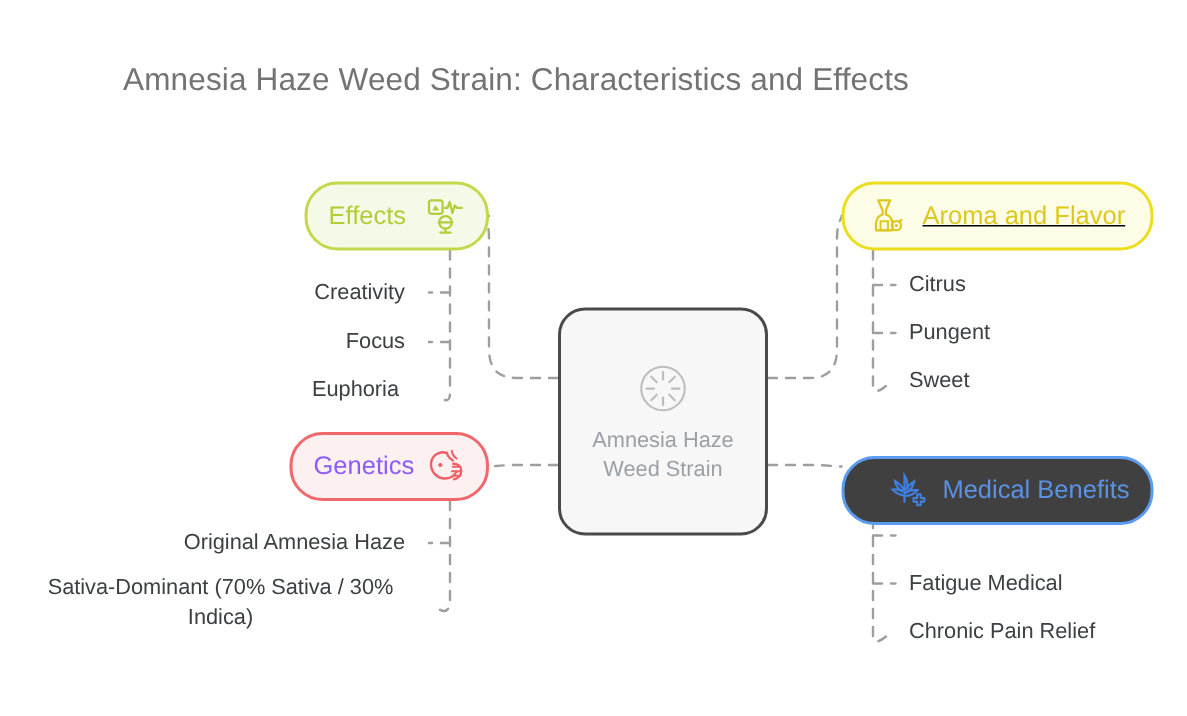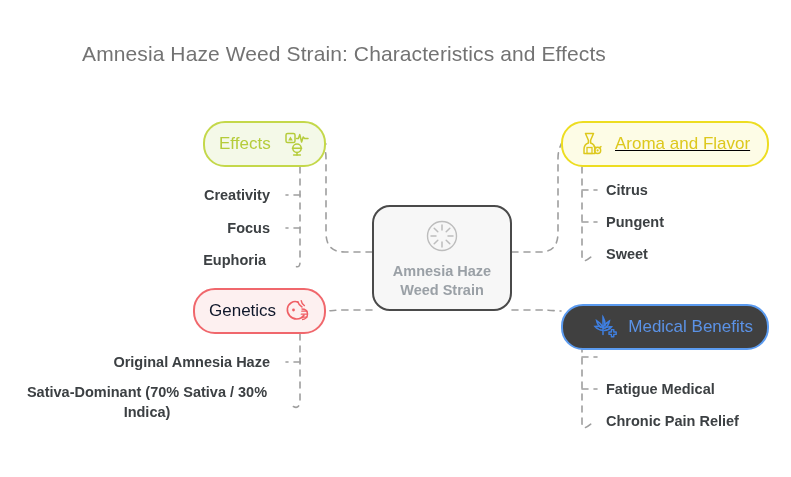--- a/index.html
+++ b/index.html
@@ -37,30 +37,29 @@
     color: #737373;
     letter-spacing: 0.1px;
   }
 
   
   .center-node {
     position: absolute;
     left: 372px;
     top: 205px;
     width: 140px;
-    height: 106px;
+    height: 152px;
     background: #f7f7f7;
     border: 2px solid #4a4a4a;
     border-radius: 18px;
     box-sizing: border-box;
     display: flex;
     flex-direction: column;
     align-items: center;
     justify-content: center;
-    font-weight: bold;
   }
   .center-icon {
     width: 40px;
     height: 40px;
     margin-bottom: 6px;
   }
   .center-label {
     font-size: 14.5px;
     line-height: 19px;
     color: #9aa0a6;
@@ -113,41 +112,40 @@
   .node-aroma .blabel { color: #ddc81d; }
 
   .node-genetics {
     left: 193px;
     top: 288px;
     width: 133px;
     background: #fdf0f0;
     border-color: #f0676c;
     justify-content: space-between;
   }
-  .node-genetics .blabel { color: #0f172a; }
+  .node-genetics .blabel { color: #8b5cf6; }
 
   .node-medical {
     left: 561px;
     top: 304px;
     width: 208px;
     background: #404040;
     border-color: #5b9bf0;
     justify-content: flex-end;
     gap: 10px;
   }
   .node-medical .blabel { color: #5b92e6; }
 
   
   .leaf {
     position: absolute;
     font-size: 14.5px;
     color: #3c4043;
     line-height: 20px;
     white-space: nowrap;
-    font-weight: bold;
   }
   .leaf.right-al { text-align: right; }
   .leaf.left-al  { text-align: left; }
   .leaf.wrap {
     white-space: normal;
     text-align: center;
   }
 </style>
 </head>
 <body>

